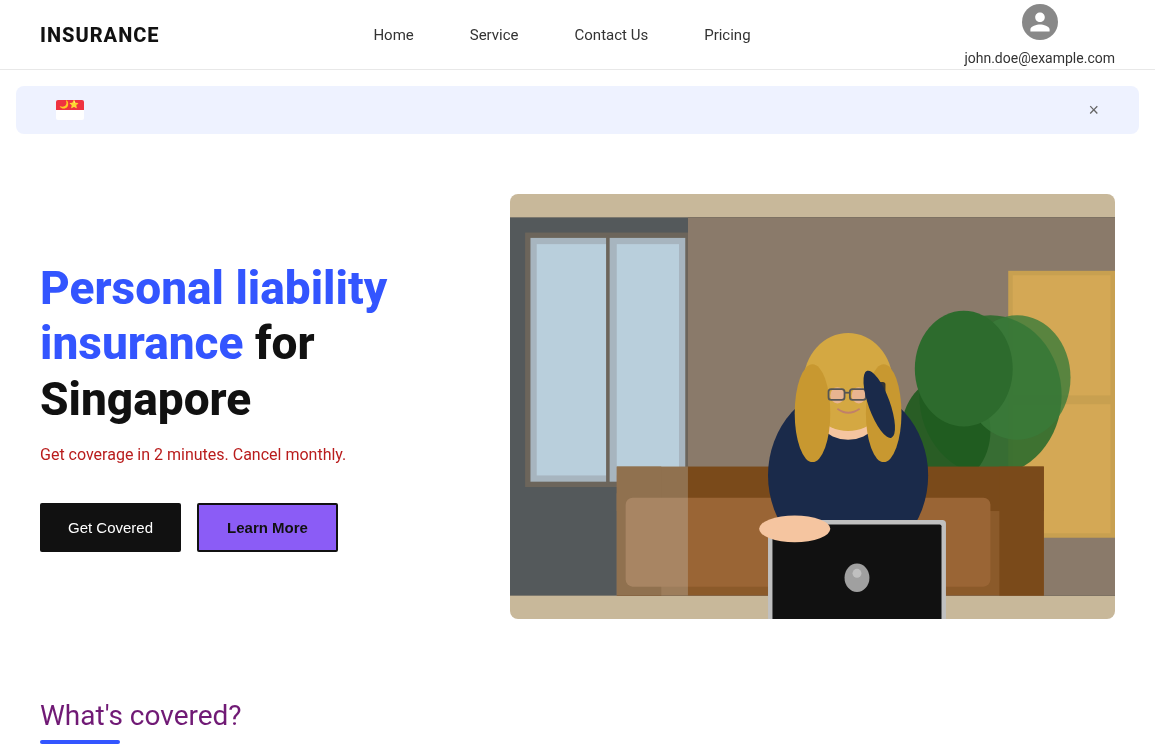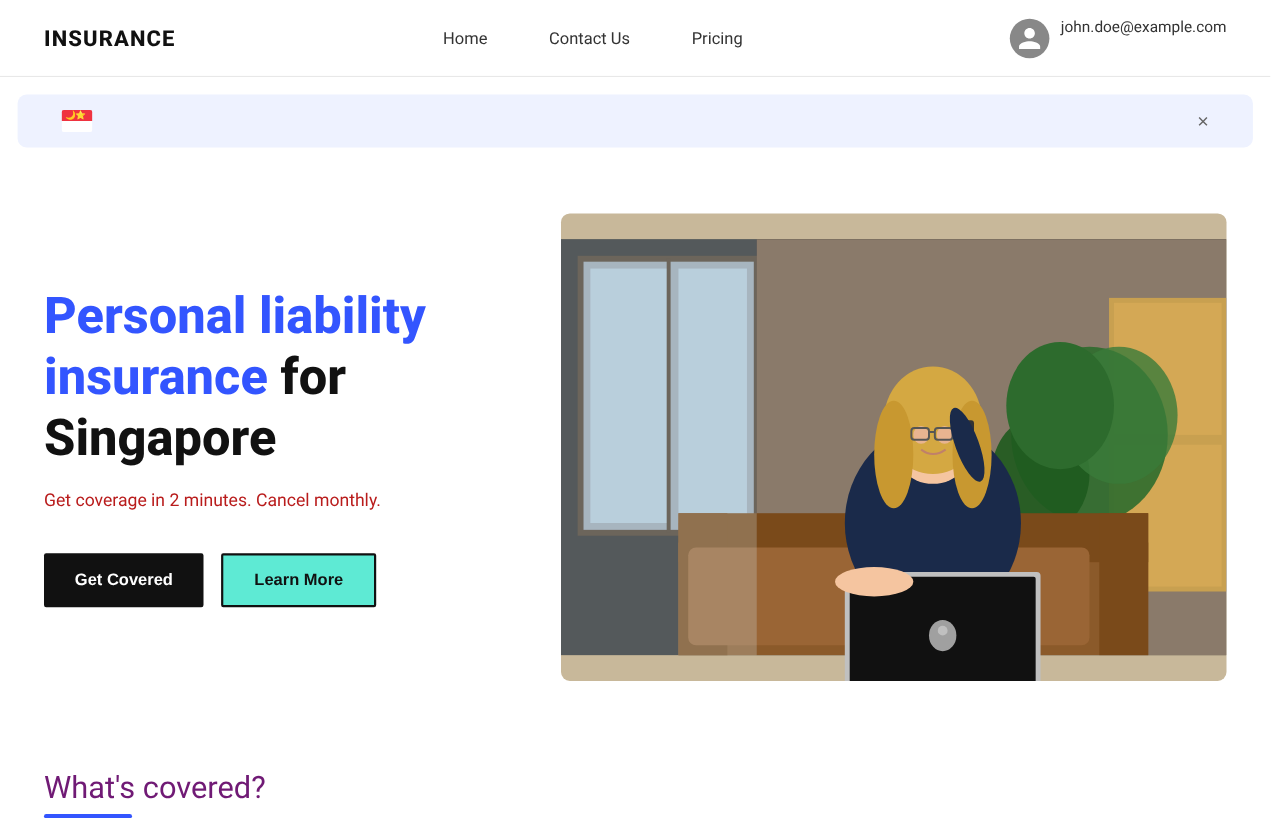--- a/index.html
+++ b/index.html
@@ -32,23 +32,24 @@
       height: 70px;
       display: flex;
       align-items: center;
       font-size: 15px;
       color: #333;
       cursor: pointer;
       text-decoration: none;
     }
     .user-section {
       display: flex;
-      align-items: flex-start;
+      align-items: center;
       gap: 10px;
       cursor: pointer;
+      flex-direction: column;
     }
     .user-avatar {
       width: 36px;
       height: 36px;
       border-radius: 50%;
       background: #888;
       display: flex;
       align-items: center;
       justify-content: center;
       color: #fff;
@@ -145,26 +146,26 @@
       display: flex;
       gap: 16px;
       align-items: center;
     }
     .btn-primary {
       background: #111;
       color: #fff;
       border: none;
       padding: 16px 28px;
       font-size: 15px;
-      font-weight: 700;
+      font-weight: 400;
       cursor: pointer;
       border-radius: 2px;
     }
     .btn-secondary {
-      background: #5eead4;
+      background: #8b5cf6;
       color: #111;
       border: 2px solid #111;
       padding: 14px 28px;
       font-size: 15px;
       font-weight: 600;
       cursor: pointer;
       border-radius: 2px;
     }
     .hero-right {
       flex: 1;
@@ -197,20 +198,21 @@
       border-radius: 2px;
     }
   </style>
 </head>
 <body>
 
 <header class="header">
   <span class="logo">INSURANCE</span>
   <nav class="nav">
     <a class="nav-item">Home</a>
+    <a class="nav-item">Service</a>
     <a class="nav-item">Contact Us</a>
     <a class="nav-item">Pricing</a>
   </nav>
   <div class="user-section">
     <div class="user-avatar">
       <svg viewBox="0 0 24 24" width="24" height="24" fill="white">
         <path d="M12 12c2.7 0 4.8-2.1 4.8-4.8S14.7 2.4 12 2.4 7.2 4.5 7.2 7.2 9.3 12 12 12zm0 2.4c-3.2 0-9.6 1.6-9.6 4.8v2.4h19.2v-2.4c0-3.2-6.4-4.8-9.6-4.8z"></path>
       </svg>
     </div>
     <span class="user-email">john.doe@example.com</span>

